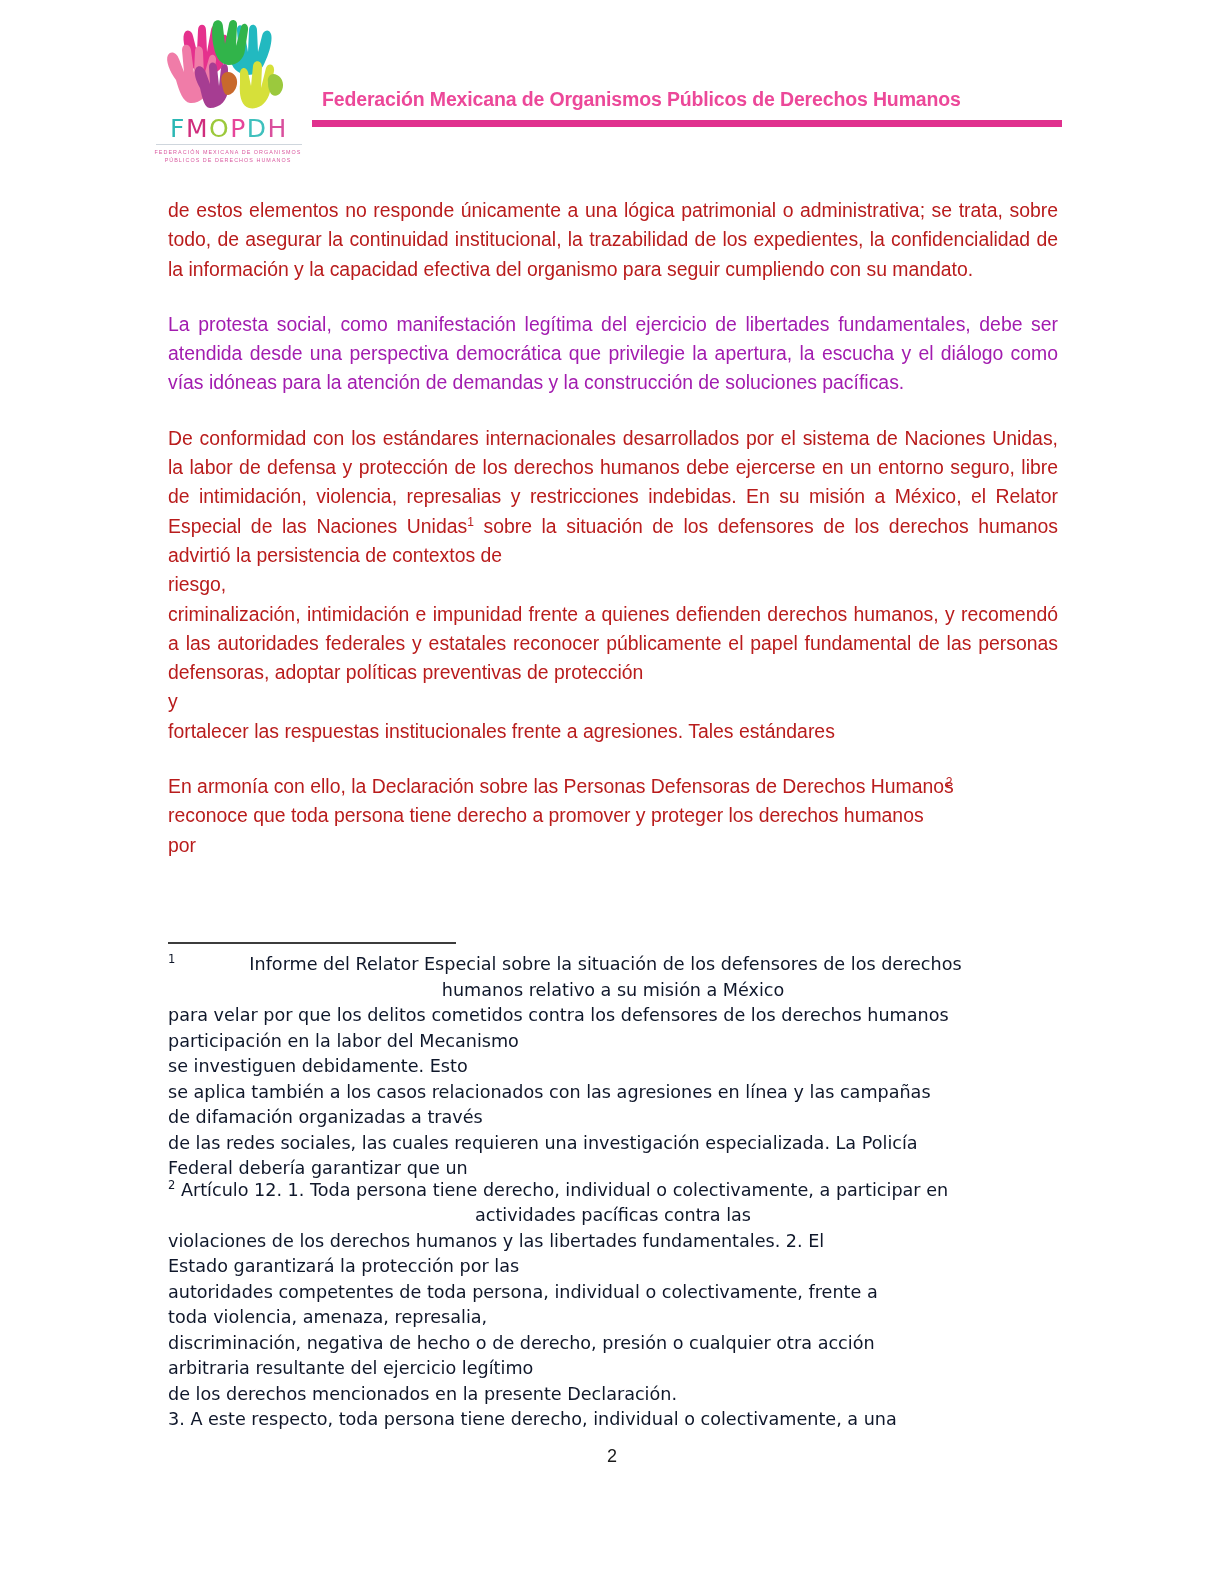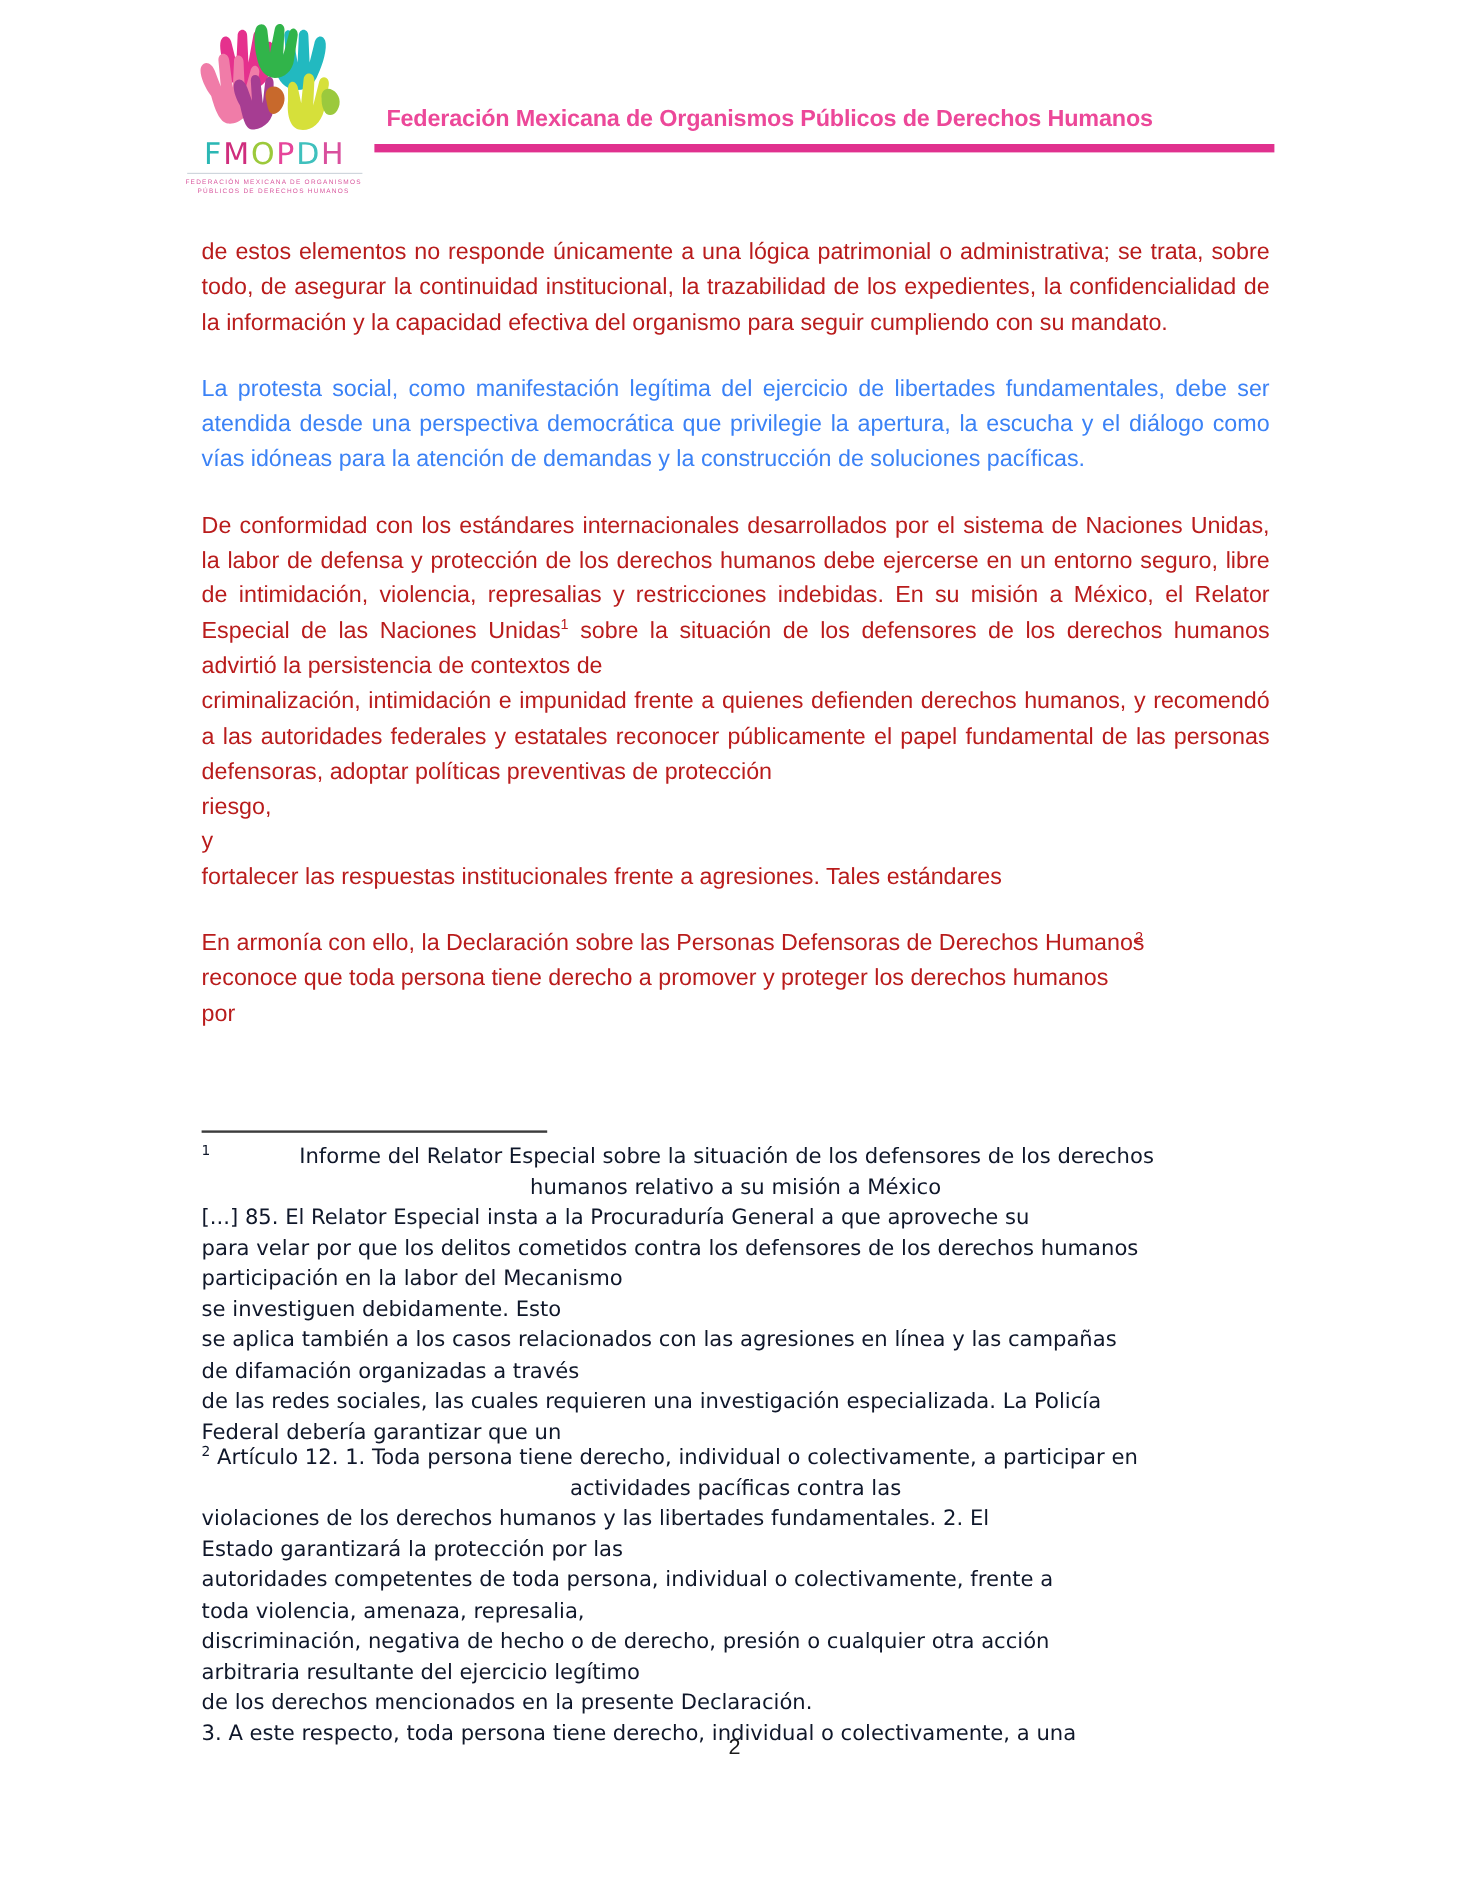--- a/index.html
+++ b/index.html
@@ -113,21 +113,21 @@
   }
   p.para {
     margin: 0 0 26px 0;
     font-family: "Liberation Sans", sans-serif;
     font-size: 19.4px;
     line-height: 29.3px;
     text-align: justify;
     color: #b91c1c;
   }
   p.para.green {
-    color: #3b82f6;
+    color: #a21caf;
   }
   .nojust { text-align: left !important; }
   sup.fnref {
     font-size: 12px;
     vertical-align: super;
     line-height: 0;
   }
   sup.fnref.tight {
     margin-left: -8px;
   }
@@ -218,40 +218,39 @@
     <div class="header-bar"></div>
   </div>
 
   <div class="content">
 
     <p class="para">de estos elementos no responde únicamente a una lógica patrimonial o administrativa; se trata, sobre todo, de asegurar la continuidad institucional, la trazabilidad de los expedientes, la confidencialidad de la información y la capacidad efectiva del organismo para seguir cumpliendo con su mandato.</p>
 
     <p class="para green">La protesta social, como manifestación legítima del ejercicio de libertades fundamentales, debe ser atendida desde una perspectiva democrática que privilegie la apertura, la escucha y el diálogo como vías idóneas para la atención de demandas y la construcción de soluciones pacíficas.</p>
 
     <p class="para" style="margin-bottom:0;"><span>De conformidad con los estándares internacionales desarrollados por el sistema de Naciones Unidas, la labor de defensa y protección de los derechos humanos debe ejercerse en un entorno seguro, libre de intimidación, violencia, represalias y restricciones indebidas. En su misión a México, el Relator Especial de las Naciones Unidas</span><sup class="fnref">1</sup><span> sobre la situación de los defensores de los derechos humanos advirtió la persistencia de contextos de</span></p>
+    <p class="para nojust" style="margin-bottom:0;">riesgo,</p>
+
     <p class="para" style="margin-bottom:0;">criminalización, intimidación e impunidad frente a quienes defienden derechos humanos, y recomendó a las autoridades federales y estatales reconocer públicamente el papel fundamental de las personas defensoras, adoptar políticas preventivas de protección</p>
-
-    <p class="para nojust" style="margin-bottom:0;">riesgo,</p>
     <p class="para nojust" style="margin-bottom:0;">y</p>
 
     <p class="para nojust">fortalecer las respuestas institucionales frente a agresiones. Tales estándares</p>
 
     <p class="para nojust" style="margin-bottom:0; position:relative;"><span>En armonía con ello, la Declaración sobre las Personas Defensoras de Derechos Humanos</span><sup class="fnref tight">2</sup></p>
     <p class="para nojust" style="margin-bottom:0;">reconoce que toda persona tiene derecho a promover y proteger los derechos humanos</p>
     <p class="para nojust" style="margin-bottom:0;">por</p>
   </div>
 
   <div class="fn-sep"></div>
 
   <div class="footnotes">
 
     <div>
       <div class="fn-line"><span class="fn-sup">1</span><span class="fn-indent"></span><span>Informe del Relator Especial sobre la situación de los defensores de los derechos</span></div>
       <div class="fn-line fn-right">humanos relativo a su misión a México</div>
-      <div class="fn-line">[...] 85. El Relator Especial insta a la Procuraduría General a que aproveche su</div>
       <div class="fn-line">para velar por que los delitos cometidos contra los defensores de los derechos humanos</div>
       <div class="fn-line">participación en la labor del Mecanismo</div>
       <div class="fn-line">se investiguen debidamente. Esto</div>
       <div class="fn-line">se aplica también a los casos relacionados con las agresiones en línea y las campañas</div>
       <div class="fn-line">de difamación organizadas a través</div>
       <div class="fn-line">de las redes sociales, las cuales requieren una investigación especializada. La Policía</div>
       <div class="fn-line">Federal debería garantizar que un</div>
     </div>
 
     <div class="fn-blk2">

